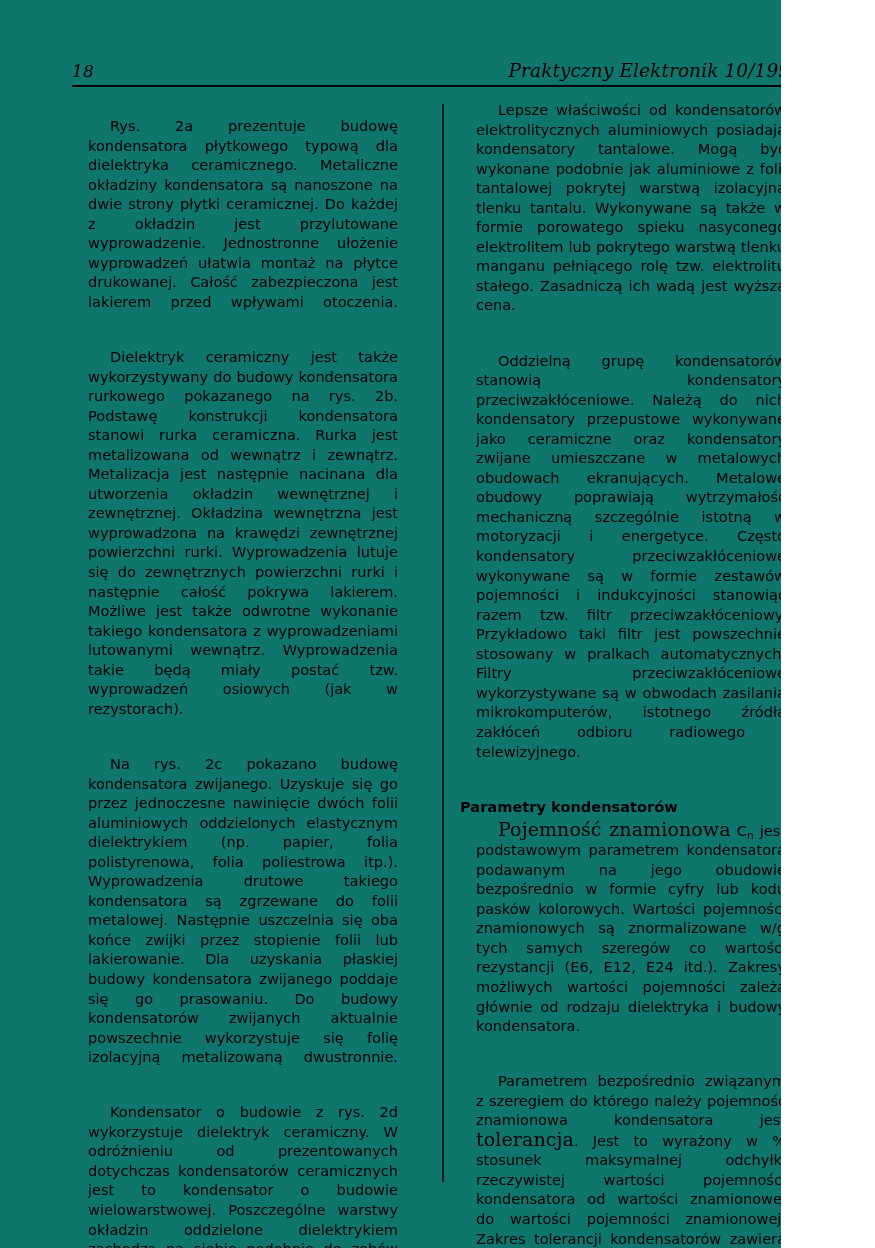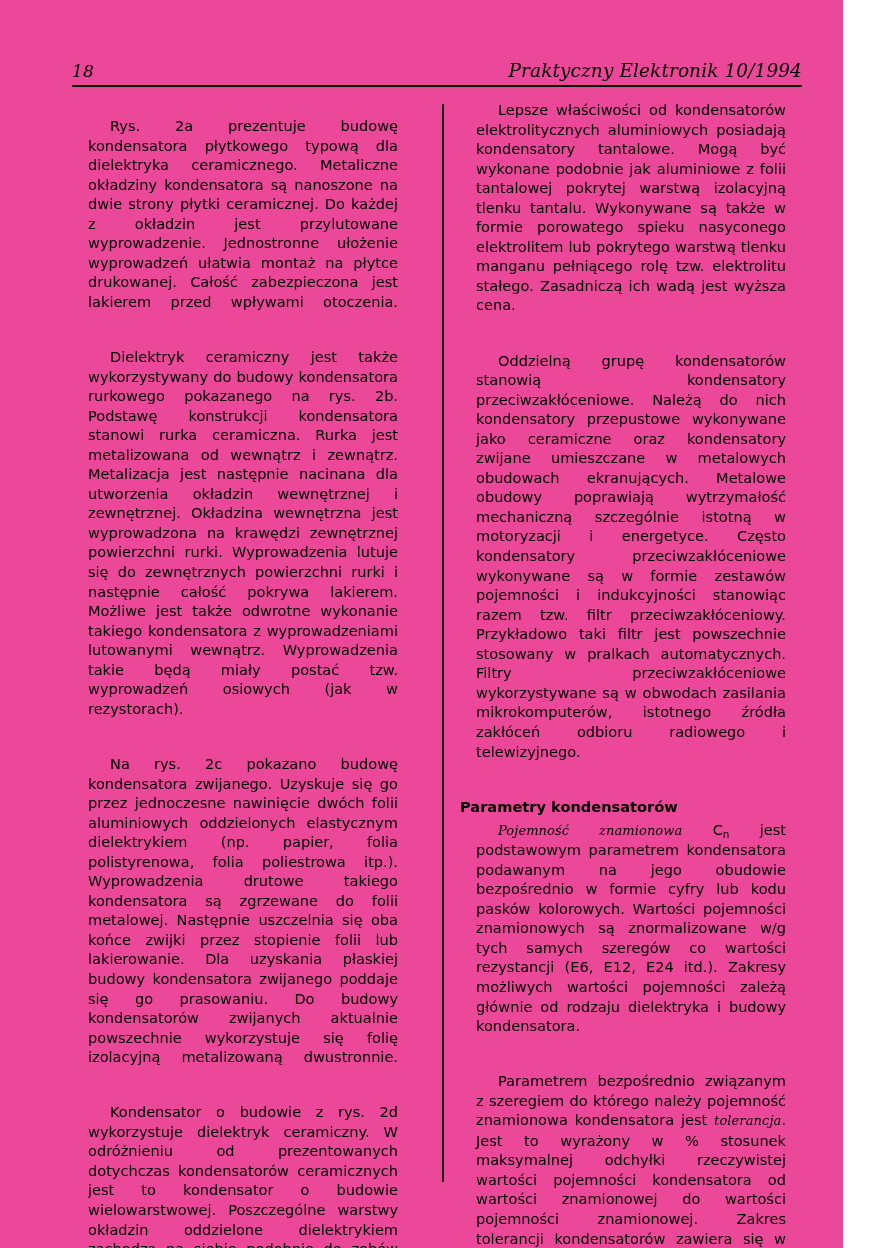--- a/index.html
+++ b/index.html
@@ -7,23 +7,23 @@
     margin: 0;
     padding: 0;
     background: #ffffff;
   }
   body {
     font-family: "DejaVu Sans", sans-serif;
     color: #000000;
   }
   .page {
     position: relative;
-    width: 843px;
+    width: 781px;
     height: 1248px;
-    background: #ec4899;
+    background: #0f766e;
     overflow: hidden;
   }
 
   
   .header {
     position: absolute;
     left: 72px;
     top: 54px;
     width: 730px;
     height: 34px;
@@ -107,22 +107,21 @@
     margin: 14px 0 4px 0;
     font-size: 14.6px;
     font-weight: bold;
     line-height: 19px;
     text-indent: 0;
     text-align: left;
   }
 
   .it {
     font-family: "DejaVu Serif", serif;
-    font-style: italic;
-    font-size: 13px;
+    font-size: 19px;
     letter-spacing: 0.1px;
   }
   sub {
     font-size: 0.72em;
     line-height: 0;
     vertical-align: -0.28em;
   }
 </style>
 </head>
 <body>

